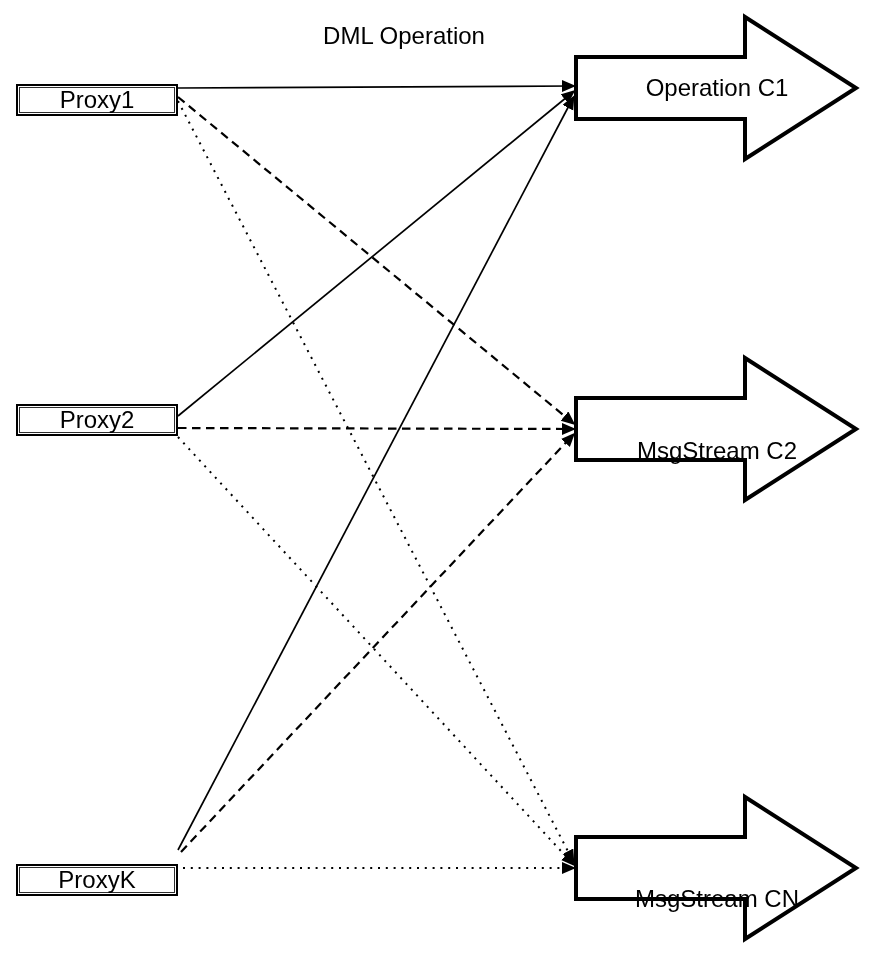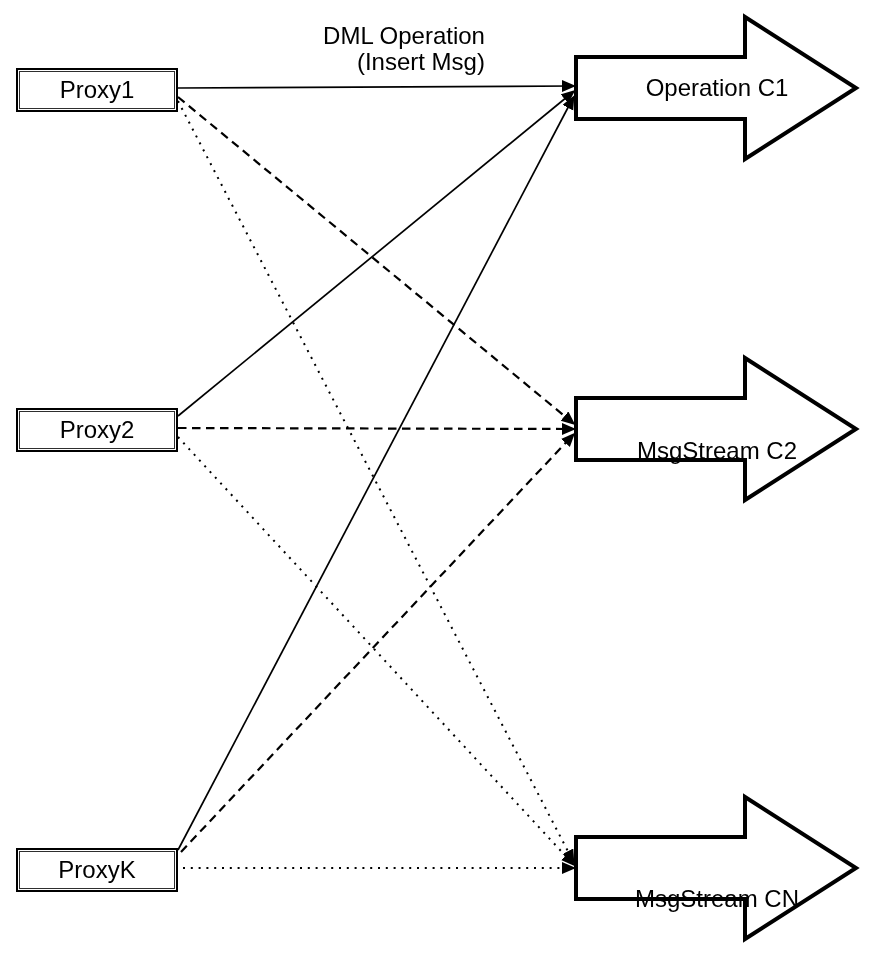--- a/index.html
+++ b/index.html
@@ -14,42 +14,43 @@
   }
   .canvas svg {
     position: absolute;
     left: 0; top: 0;
     width: 875px; height: 956px;
   }
   .proxy-node {
     position: absolute;
     left: 16px;
     width: 162px;
-    height: 44px;
+    height: 32px;
     box-sizing: border-box;
     border: 2px solid #000000;
     background: #ffffff;
     display: flex;
     align-items: center;
     justify-content: center;
+    margin-top: 16px;
   }
   .proxy-inner {
     position: absolute;
     left: 1px; right: 1px; top: 1px; bottom: 1px;
     border: 1px solid #2e2e2e;
     pointer-events: none;
   }
   .proxy-label {
     position: relative;
     font-size: 24px;
     line-height: 24px;
     white-space: nowrap;
   }
   .proxy-1 { top: 68px; }
-  .proxy-2 { top: 408px; }
+  .proxy-2 { top: 388px; }
   .proxy-k { top: 848px; }
   .stream-label {
     position: absolute;
     left: 576px;
     width: 282px;
     height: 30px;
     line-height: 30px;
     text-align: center;
     font-size: 24px;
     white-space: nowrap;
@@ -96,21 +97,20 @@
     <line class="edge-dashed" x1="178" y1="428" x2="573" y2="429" marker-end="url(#arrowhead)"></line>
     <line class="edge-dashed" x1="181" y1="852" x2="573" y2="435" marker-end="url(#arrowhead)"></line>
 
     <line class="edge-dotted" x1="178" y1="101" x2="573" y2="861" marker-end="url(#arrowhead)"></line>
     <line class="edge-dotted" x1="178" y1="437" x2="573" y2="864" marker-end="url(#arrowhead)"></line>
     <line class="edge-dotted" x1="183" y1="868" x2="573" y2="868" marker-end="url(#arrowhead)"></line>
   </svg>
 
   <div class="edge-title">
     <div>DML Operation</div>
-    <div>(Insert Msg)</div>
   </div>
 
   <div class="proxy-node proxy-1">
     <div class="proxy-inner"></div>
     <span class="proxy-label">Proxy1</span>
   </div>
   <div class="proxy-node proxy-2">
     <div class="proxy-inner"></div>
     <span class="proxy-label">Proxy2</span>
   </div>

